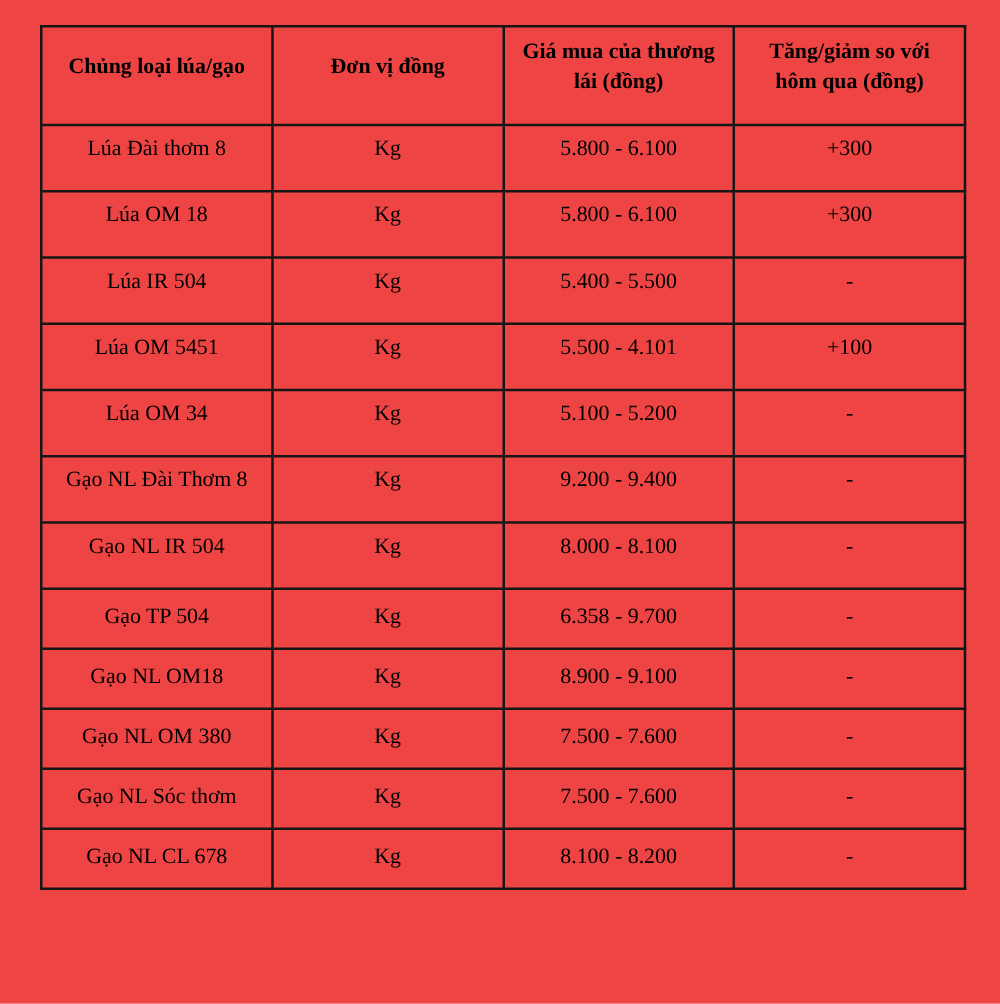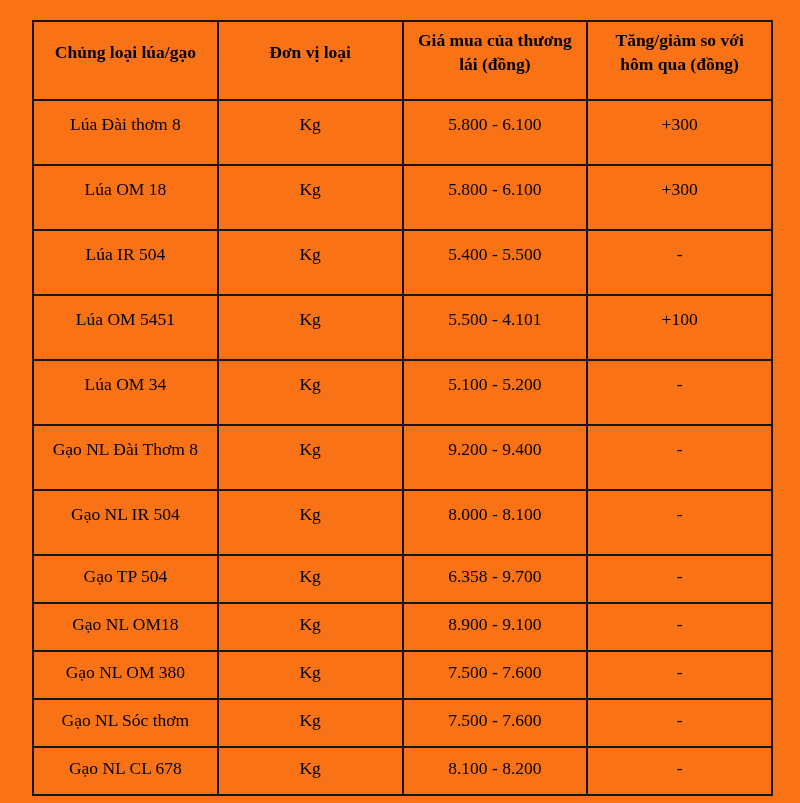--- a/index.html
+++ b/index.html
@@ -3,21 +3,21 @@
 <meta charset="utf-8">
 <style>
   html, body {
     margin: 0;
     padding: 0;
     background: #ffffff;
   }
   .page {
     width: 800px;
     height: 803px;
-    background: #f97316;
+    background: #ef4444;
     box-sizing: border-box;
     padding: 20px 27px 21px 32px;
     font-family: "Liberation Serif", "DejaVu Serif", serif;
     color: #000000;
   }
   table.price-table {
     border-collapse: collapse;
     table-layout: fixed;
     width: 741px;
   }
@@ -31,21 +31,21 @@
     line-height: 1.35;
     box-sizing: border-box;
     overflow: hidden;
   }
   .price-table th {
     font-weight: bold;
     height: 79px;
     padding: 0 12px 16px 12px;
   }
   .price-table tr.row-tall td {
-    height: 65px;
+    height: 53px;
     padding: 0 6px 16px 6px;
   }
   .price-table tr.row-short td {
     height: 48px;
     padding: 0 6px 4px 6px;
   }
 </style>
 </head>
 <body>
 
@@ -53,21 +53,21 @@
   <table class="price-table">
     <colgroup>
       <col>
         <col>
         <col>
         <col>
     </colgroup>
     <thead>
       <tr>
         <th>Chủng loại lúa/gạo</th>
-        <th>Đơn vị loại</th>
+        <th>Đơn vị đồng</th>
         <th>Giá mua của thương lái (đồng)</th>
         <th>Tăng/giảm so với hôm qua (đồng)</th>
       </tr>
     </thead>
     <tbody>
       <tr class="row-tall">
         <td>Lúa Đài thơm 8</td>
         <td>Kg</td>
         <td>5.800 - 6.100</td>
         <td>+300</td>

